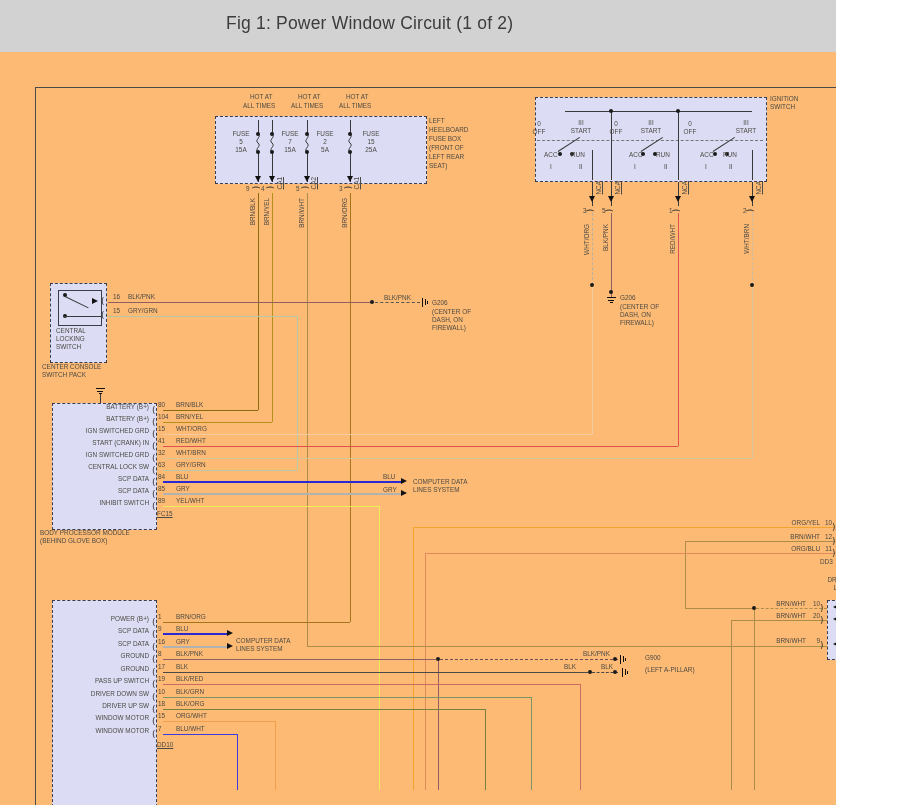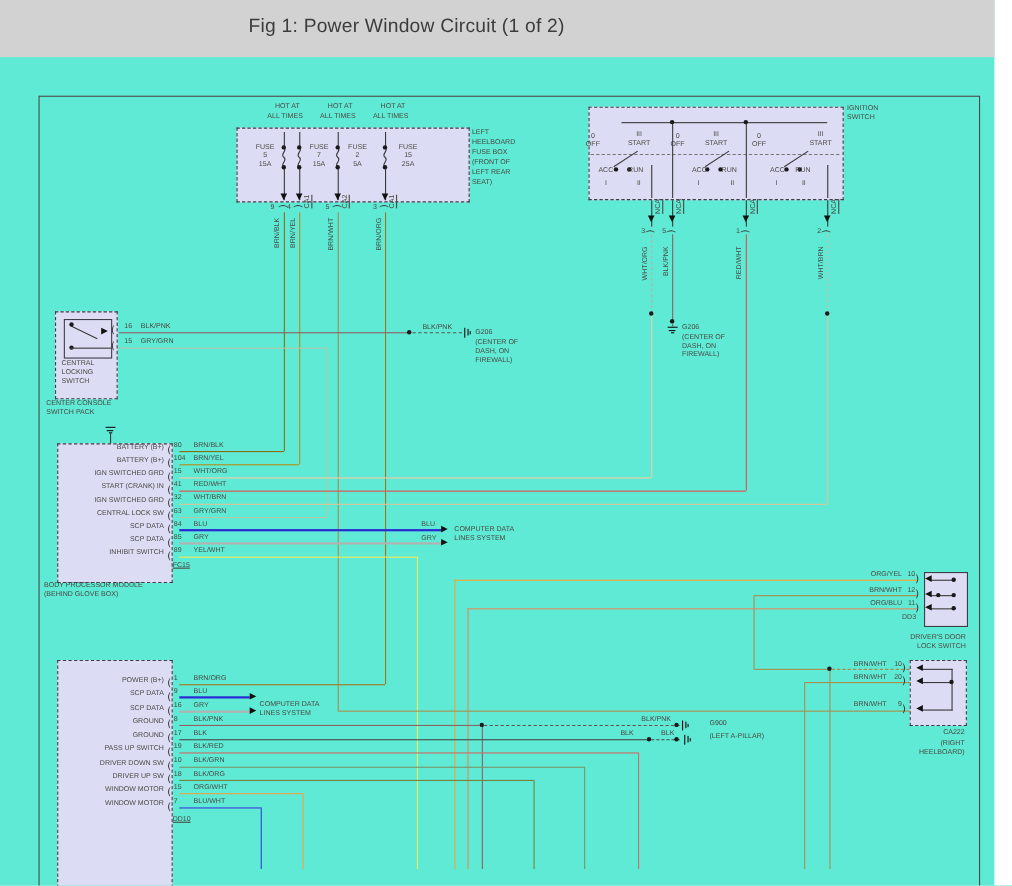--- a/index.html
+++ b/index.html
@@ -1,16 +1,16 @@
 <!DOCTYPE html>
 <html><head>
 <meta charset="utf-8">
 <style>
   html,body{margin:0;padding:0}
-  #stage{position:relative;width:904px;height:805px;background:#5eead4;overflow:hidden;
+  #stage{position:relative;width:836px;height:805px;background:#fdba74;overflow:hidden;
          font-family:"Liberation Sans",sans-serif;color:#4b4a44}
   i,b,s,u,em{display:block;text-decoration:none;font-style:normal}
   .tb{position:absolute;left:0;top:0;width:920px;height:52px;background:#d2d2d2}
   .title{position:absolute;left:226px;top:13px;font-size:17.5px;color:#3c3c3c;letter-spacing:.2px;white-space:nowrap}
   .frame{position:absolute;left:35px;top:87px;width:854px;height:722px;border:1px solid #4a4a4a}
   .t{position:absolute;font-size:7px;line-height:1.25;white-space:nowrap}
   .t6{font-size:6.4px}
   .pre{white-space:pre-line}
   .ctr{text-align:center}
   .rt{text-align:right}

